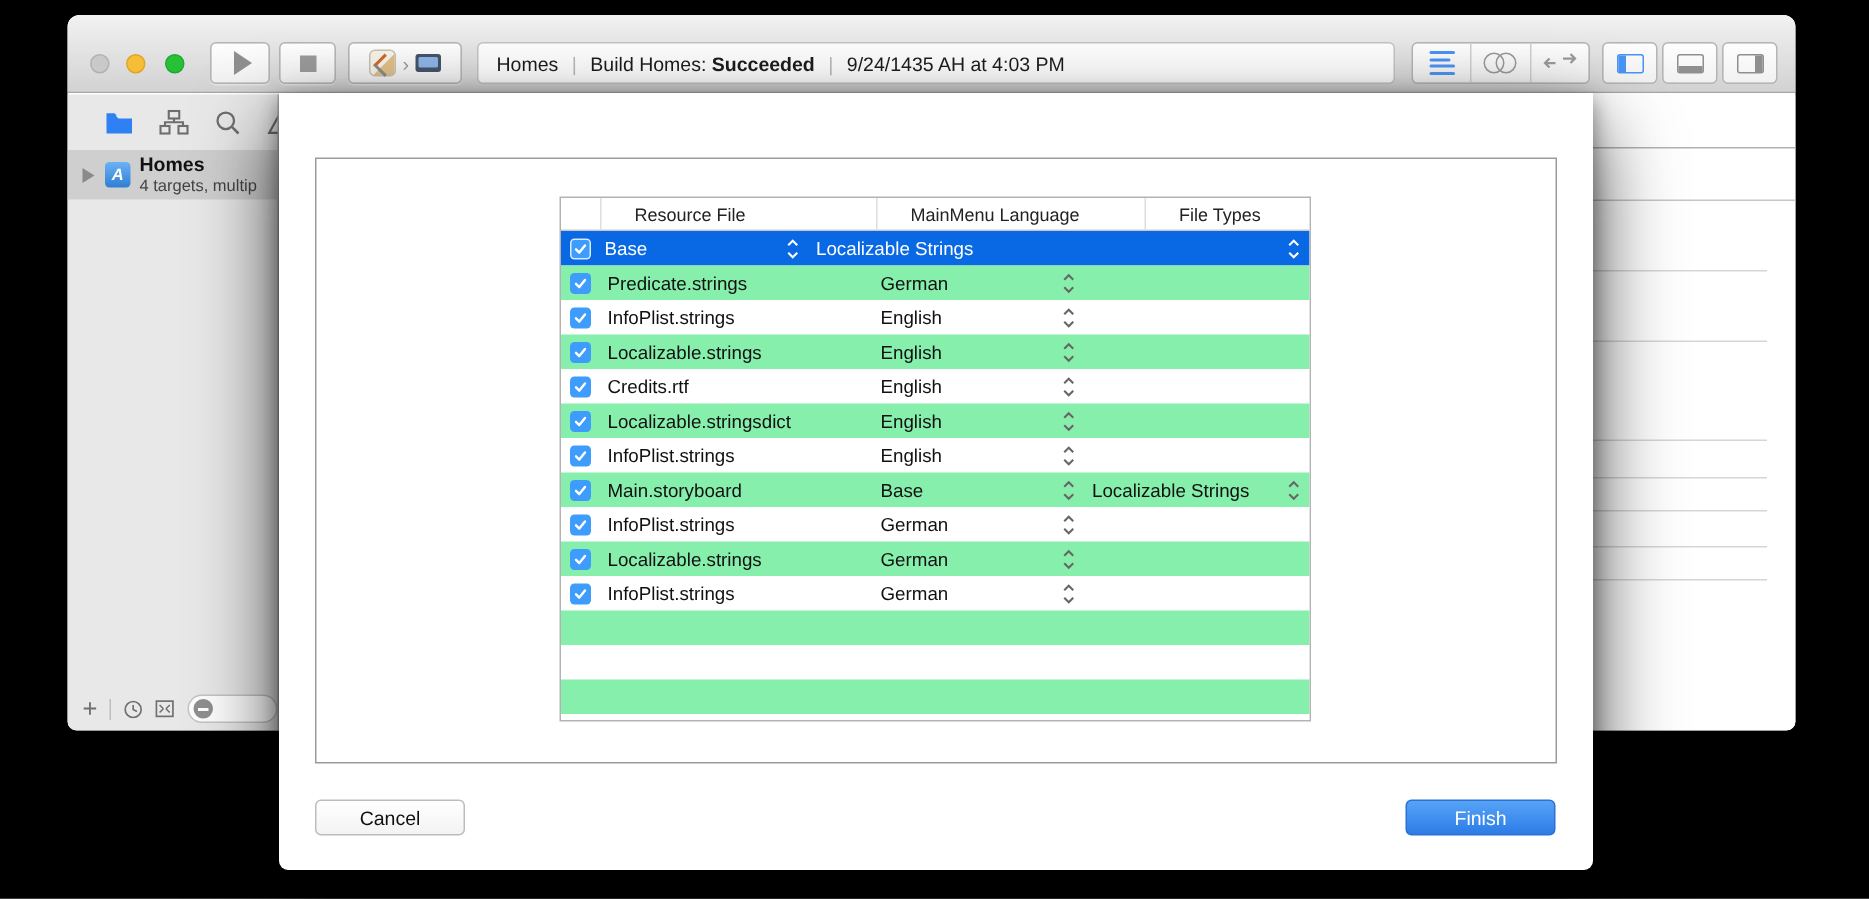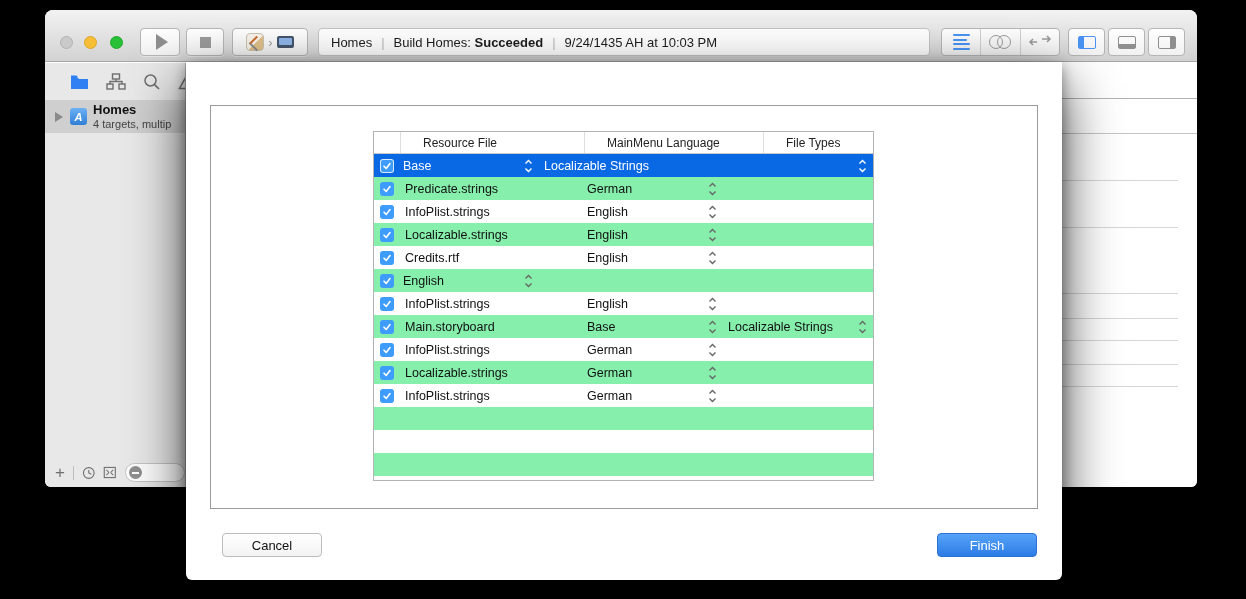--- a/index.html
+++ b/index.html
@@ -118,21 +118,21 @@
   .cell.types{ flex:1; padding-left:5px; position:relative; }
   .checkbox { width:14px; height:14px; border-radius:3px; background:#3d9cfc;
               display:flex; align-items:center; justify-content:center; }
   .selected .checkbox { border:1px solid rgba(255,255,255,.8); }
   .stepper { position:absolute; right:6px; top:50%; transform:translateY(-50%); color:#666;
              display:flex; flex-direction:column; line-height:0; }
   .selected .stepper { color:#fff; }
   .filler { pointer-events:none; }
 
   .btn { position:absolute; top:471px; width:100px; height:24px; border-radius:4px;
-         font-size:13px; display:flex; align-items:center; justify-content:center; cursor:default;margin-left:12px; }
+         font-size:13px; display:flex; align-items:center; justify-content:center; cursor:default; }
   .cancel-btn { left:24px; background:linear-gradient(#ffffff,#f3f3f3); border:1px solid #bcbcbc; color:#111; }
   .finish-btn { right:25px; background:linear-gradient(#57a3f8,#2c7ce6); border:1px solid #2a72d4; color:#fff; }
 </style>
 </head>
 <body>
 
 <div class="window">
 
   <div class="toolbar">
     <span class="tl close"></span>
@@ -152,21 +152,21 @@
     </div>
 
     <div class="status-field">
       <span>Homes</span>
       <span class="status-sep">|</span>
       <span>
         <span>Build Homes:</span>
         <span class="bold">Succeeded</span>
       </span>
       <span class="status-sep">|</span>
-      <span>9/24/1435 AH at 10:03 PM</span>
+      <span>9/24/1435 AH at 4:03 PM</span>
     </div>
 
     <div class="seg1">
       <div>
         <span class="lines-ic">
             <i></i>
             <i></i>
             <i></i>
             <i></i>
           </span>
@@ -386,20 +386,21 @@
     </div>
   </div>
           <div class="trow stripe">
     <div class="cell cb">
       <span class="checkbox">
         <svg width="10" height="10" viewBox="0 0 10 10">
           <path d="M2 5.2 L4.2 7.4 L8 2.6" stroke="#fff" stroke-width="1.6" fill="none" stroke-linecap="round" stroke-linejoin="round"></path>
         </svg>
       </span>
     </div>
+    <div class="cell file file-lbl">Localizable.stringsdict</div>
     <div class="cell lang">
       <span class="lang-lbl">English</span>
       <span class="stepper">
         <svg width="9" height="15" viewBox="0 0 9 15">
           <path d="M1.5 5 L4.5 2 L7.5 5" stroke="currentColor" stroke-width="1.4" fill="none"></path>
           <path d="M1.5 10 L4.5 13 L7.5 10" stroke="currentColor" stroke-width="1.4" fill="none"></path>
         </svg>
       </span>
     </div>
     <div class="cell types types-cell">

